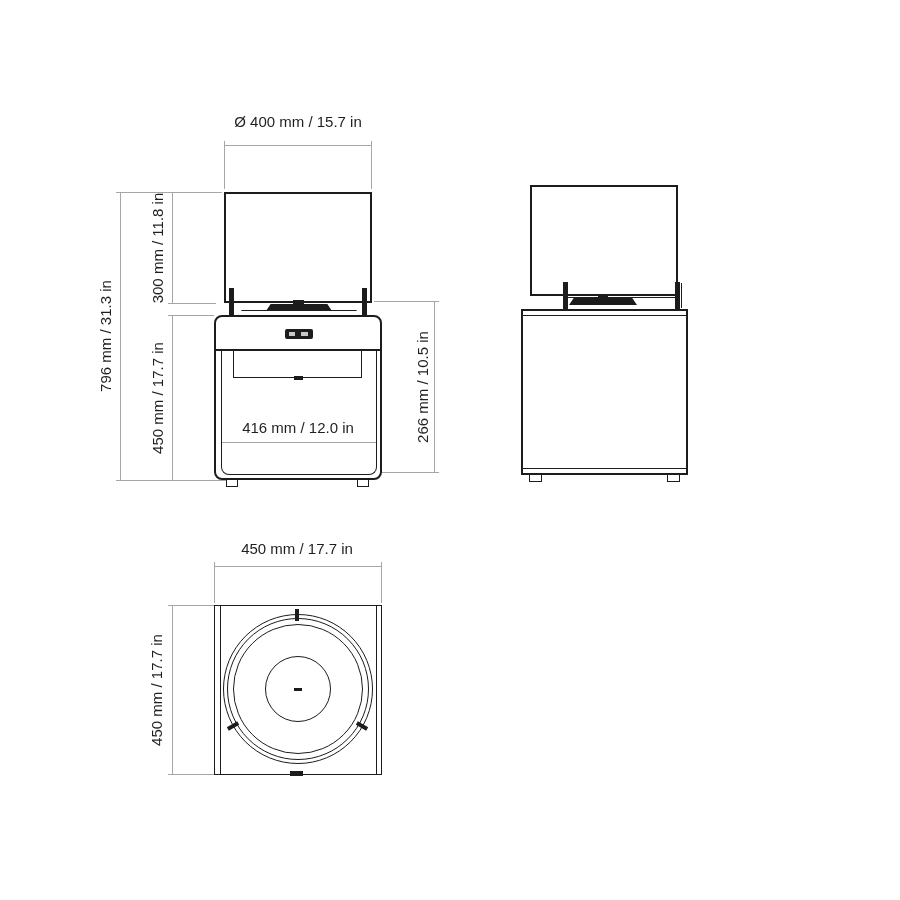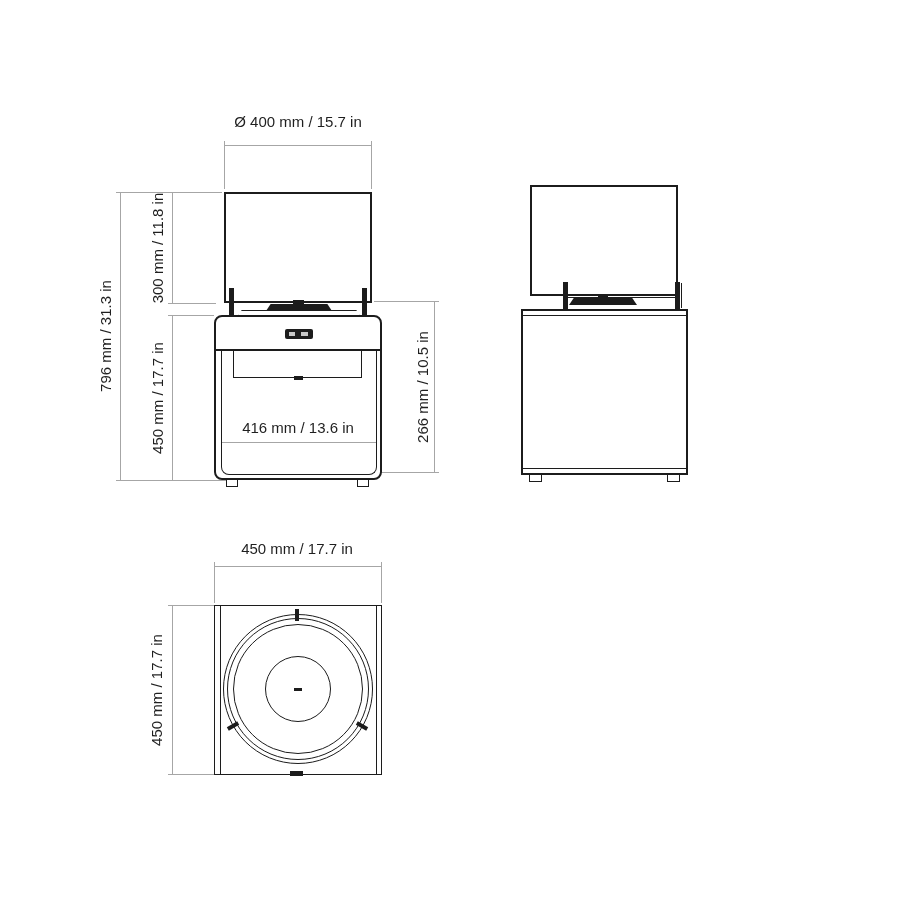--- a/index.html
+++ b/index.html
@@ -84,21 +84,21 @@
     <div class="blk" style="left:215px;top:349px;width:166px;height:2px;"></div>
     
     <div class="blk" style="left:285px;top:329px;width:28px;height:10px;border-radius:2px;"></div>
     <div class="abs" style="left:289px;top:332px;width:6px;height:4px;background:#c8c8c8;"></div>
     <div class="abs" style="left:301px;top:332px;width:7px;height:4px;background:#c8c8c8;"></div>
     
     <div class="abs" style="left:221px;top:351px;width:156px;height:124px;border:1.5px solid var(--line,#1c1c1c);border-top:none;border-radius:0 0 8px 8px;background:#fff;"></div>
     <div class="outl1" style="left:233px;top:350px;width:129px;height:28px;"></div>
     <div class="blk" style="left:294px;top:376px;width:9px;height:4px;"></div>
     
-    <div class="lbl" style="left:214px;top:420px;width:168px;">416 mm / 13.6 in</div>
+    <div class="lbl" style="left:214px;top:420px;width:168px;">416 mm / 12.0 in</div>
     <div class="dim" style="left:222px;top:442px;width:154px;height:1px;"></div>
     
     <div class="outl1 foot" style="left:226px;top:480px;width:12px;height:7px;"></div>
     <div class="outl1 foot" style="left:357px;top:480px;width:12px;height:7px;"></div>
   </div>
 
   
   <div class="grp">
     <div class="outl2" style="left:530px;top:185px;width:148px;height:111px;"></div>
     <div class="blk" style="left:563px;top:282px;width:5px;height:27px;"></div>

